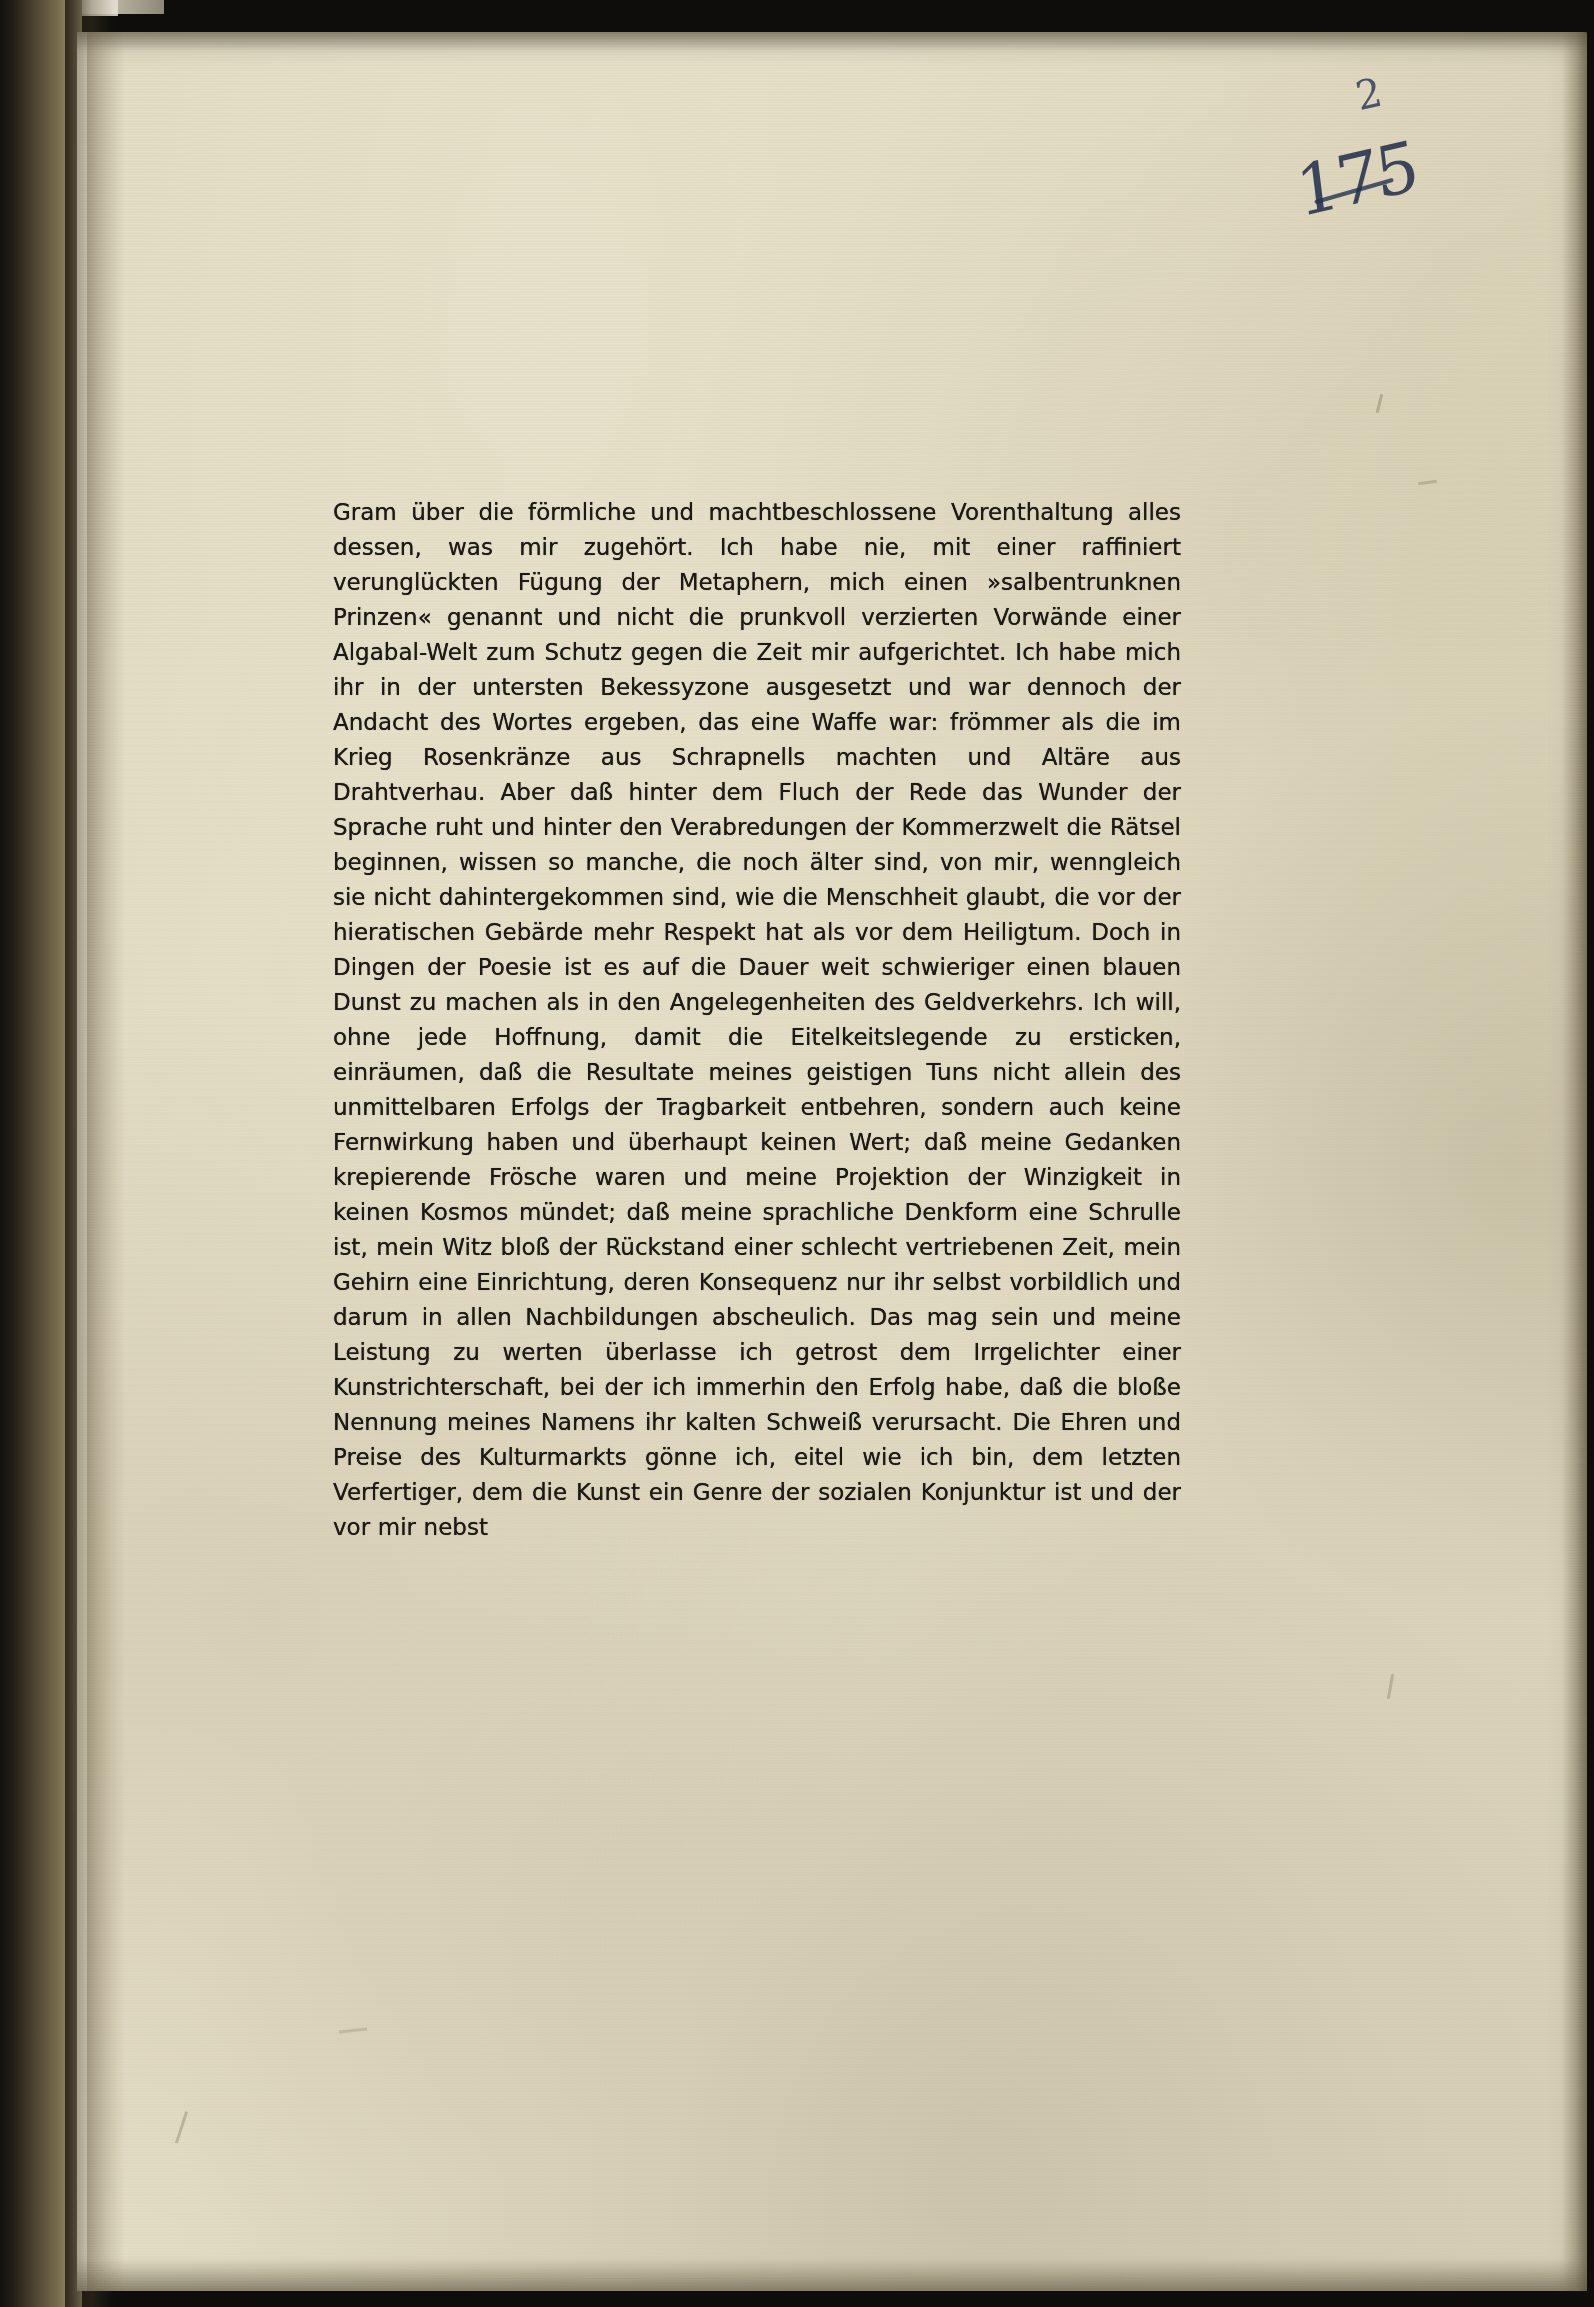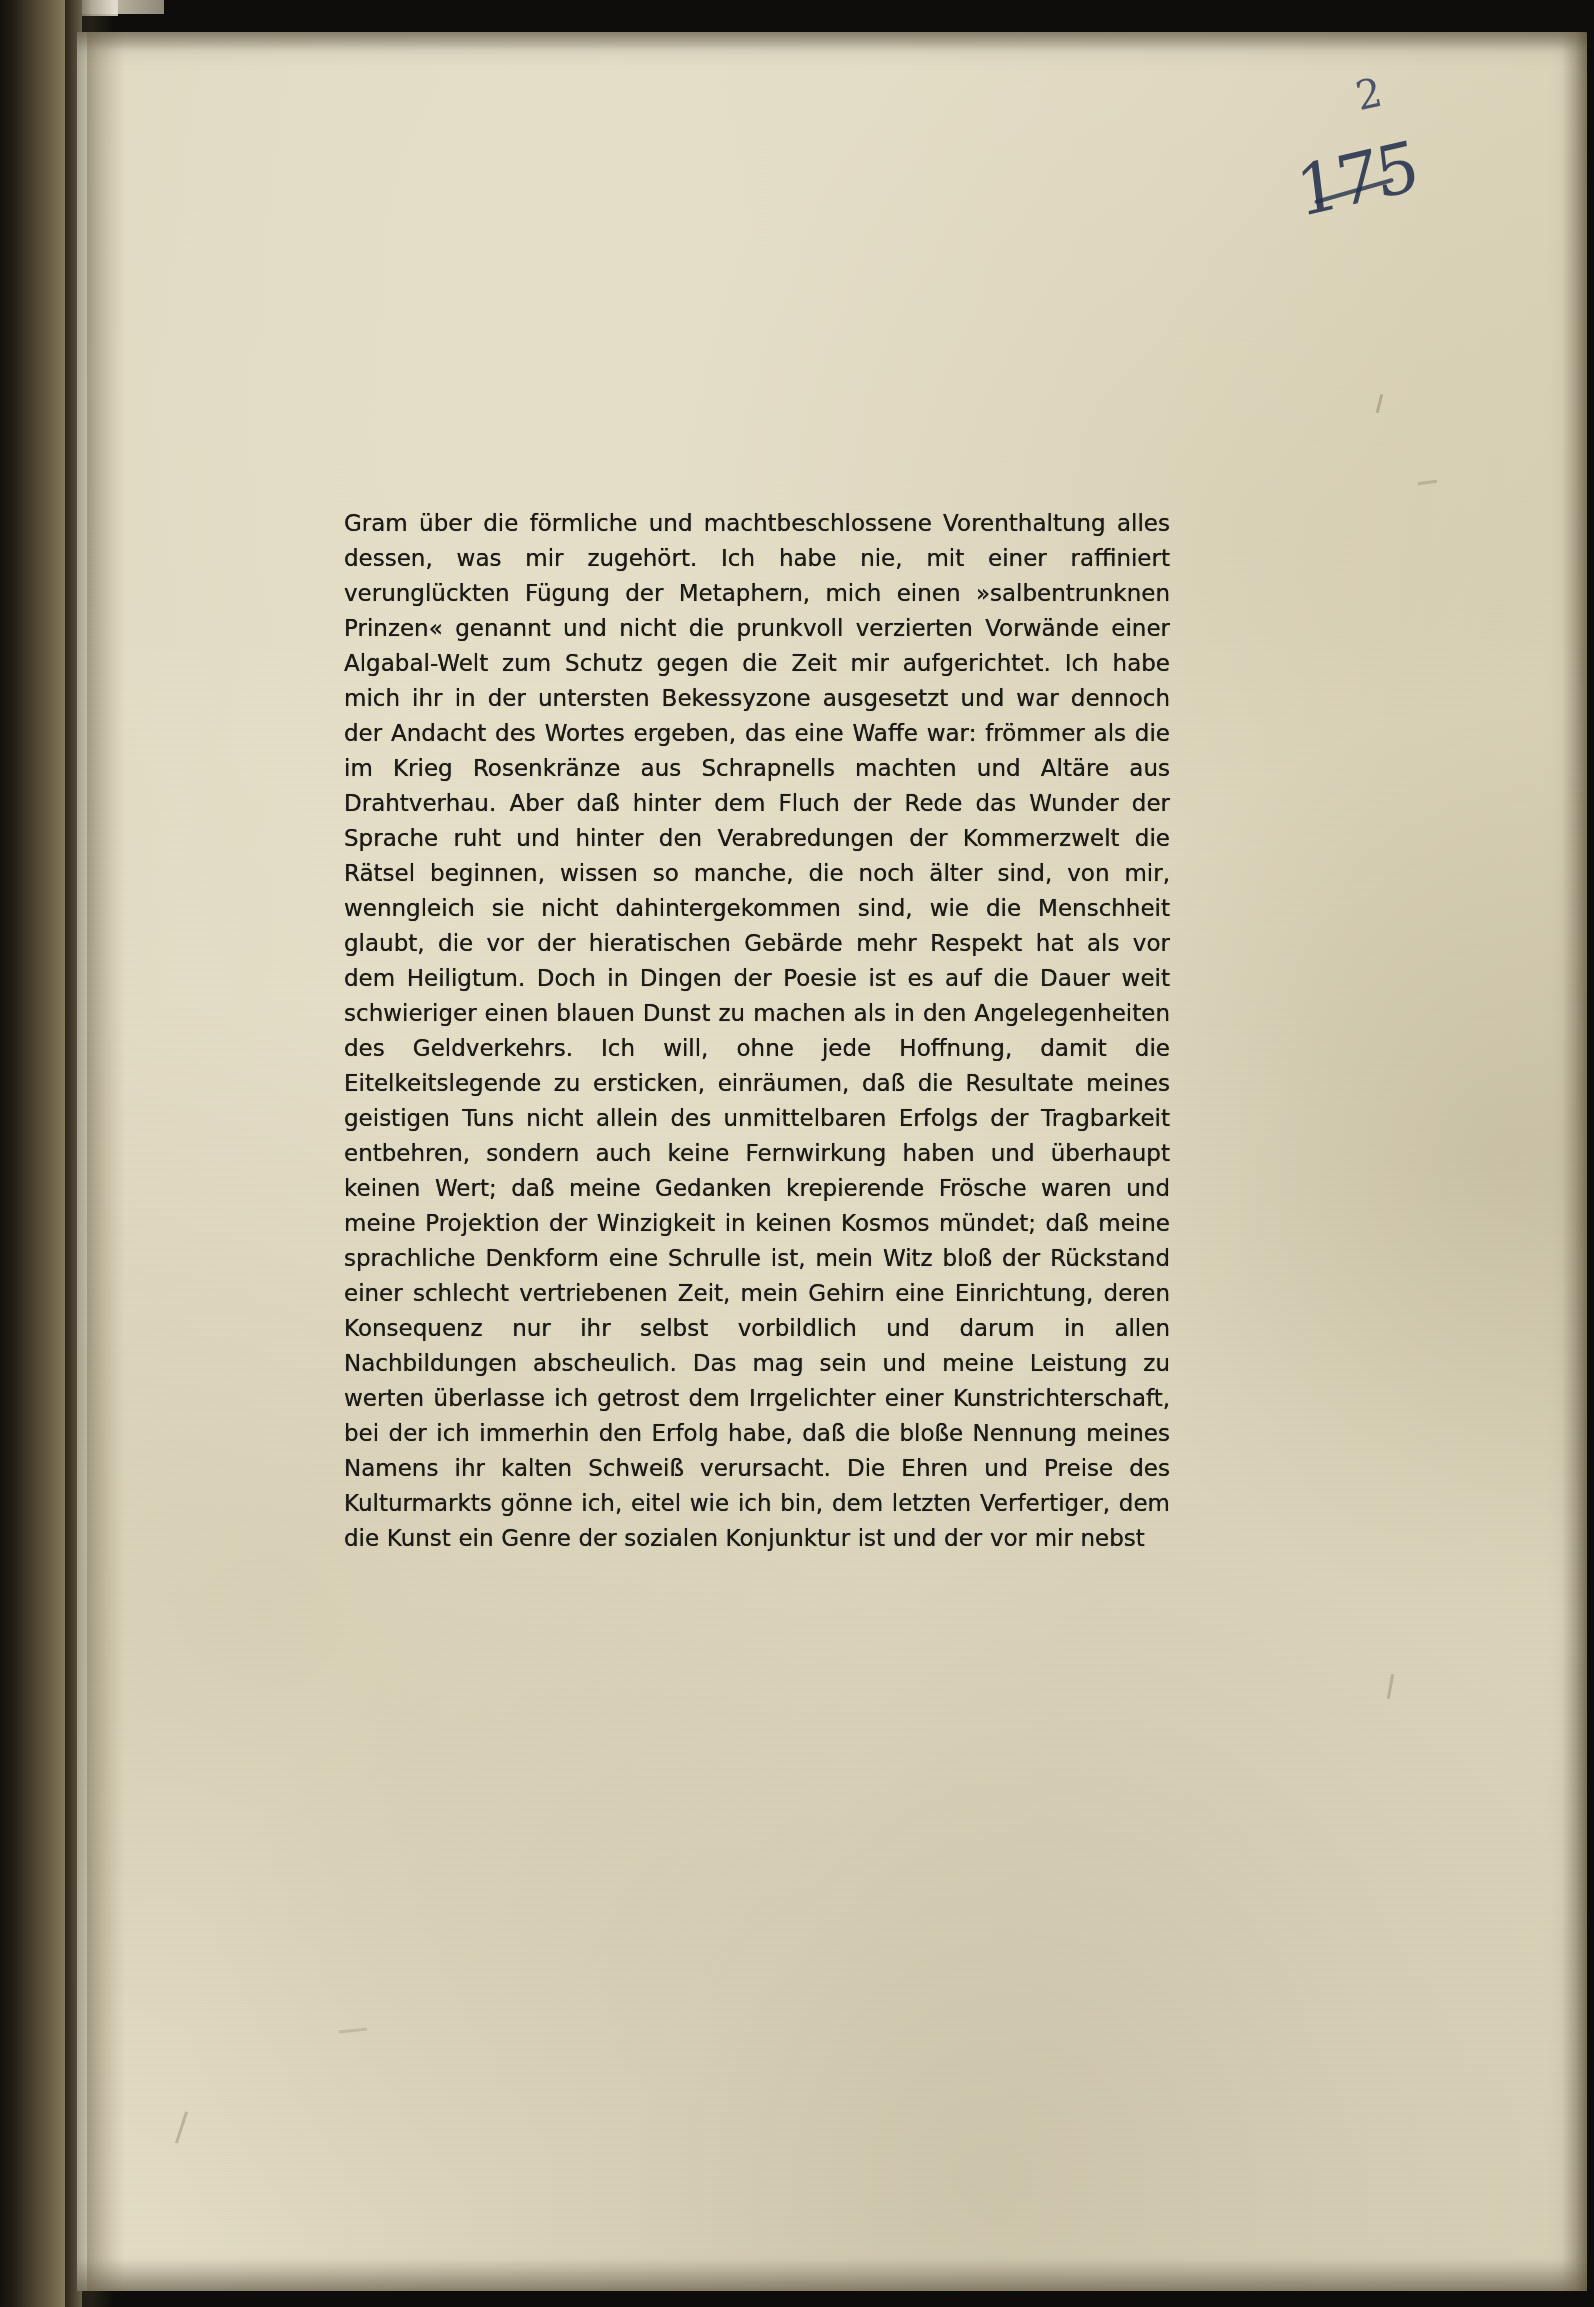--- a/index.html
+++ b/index.html
@@ -187,21 +187,21 @@
     left: 333px;
     top: 495px;
     width: 848px;
     color: #1d1c18;
     font-family: "DejaVu Sans", sans-serif;
     font-size: 23px;
     line-height: 35px;
     text-align: justify;
   }
   .textblock p {
-    margin: 11px;
+    margin: 0;
     text-align: justify;
     text-justify: inter-word;
     word-spacing: 0.3px;
   }
   
   .textblock .ink-heavy {
     text-shadow: 0 0 0.7px rgba(20,18,14,.85);
   }
   .page-text-wrap {
     filter: contrast(1.02);

